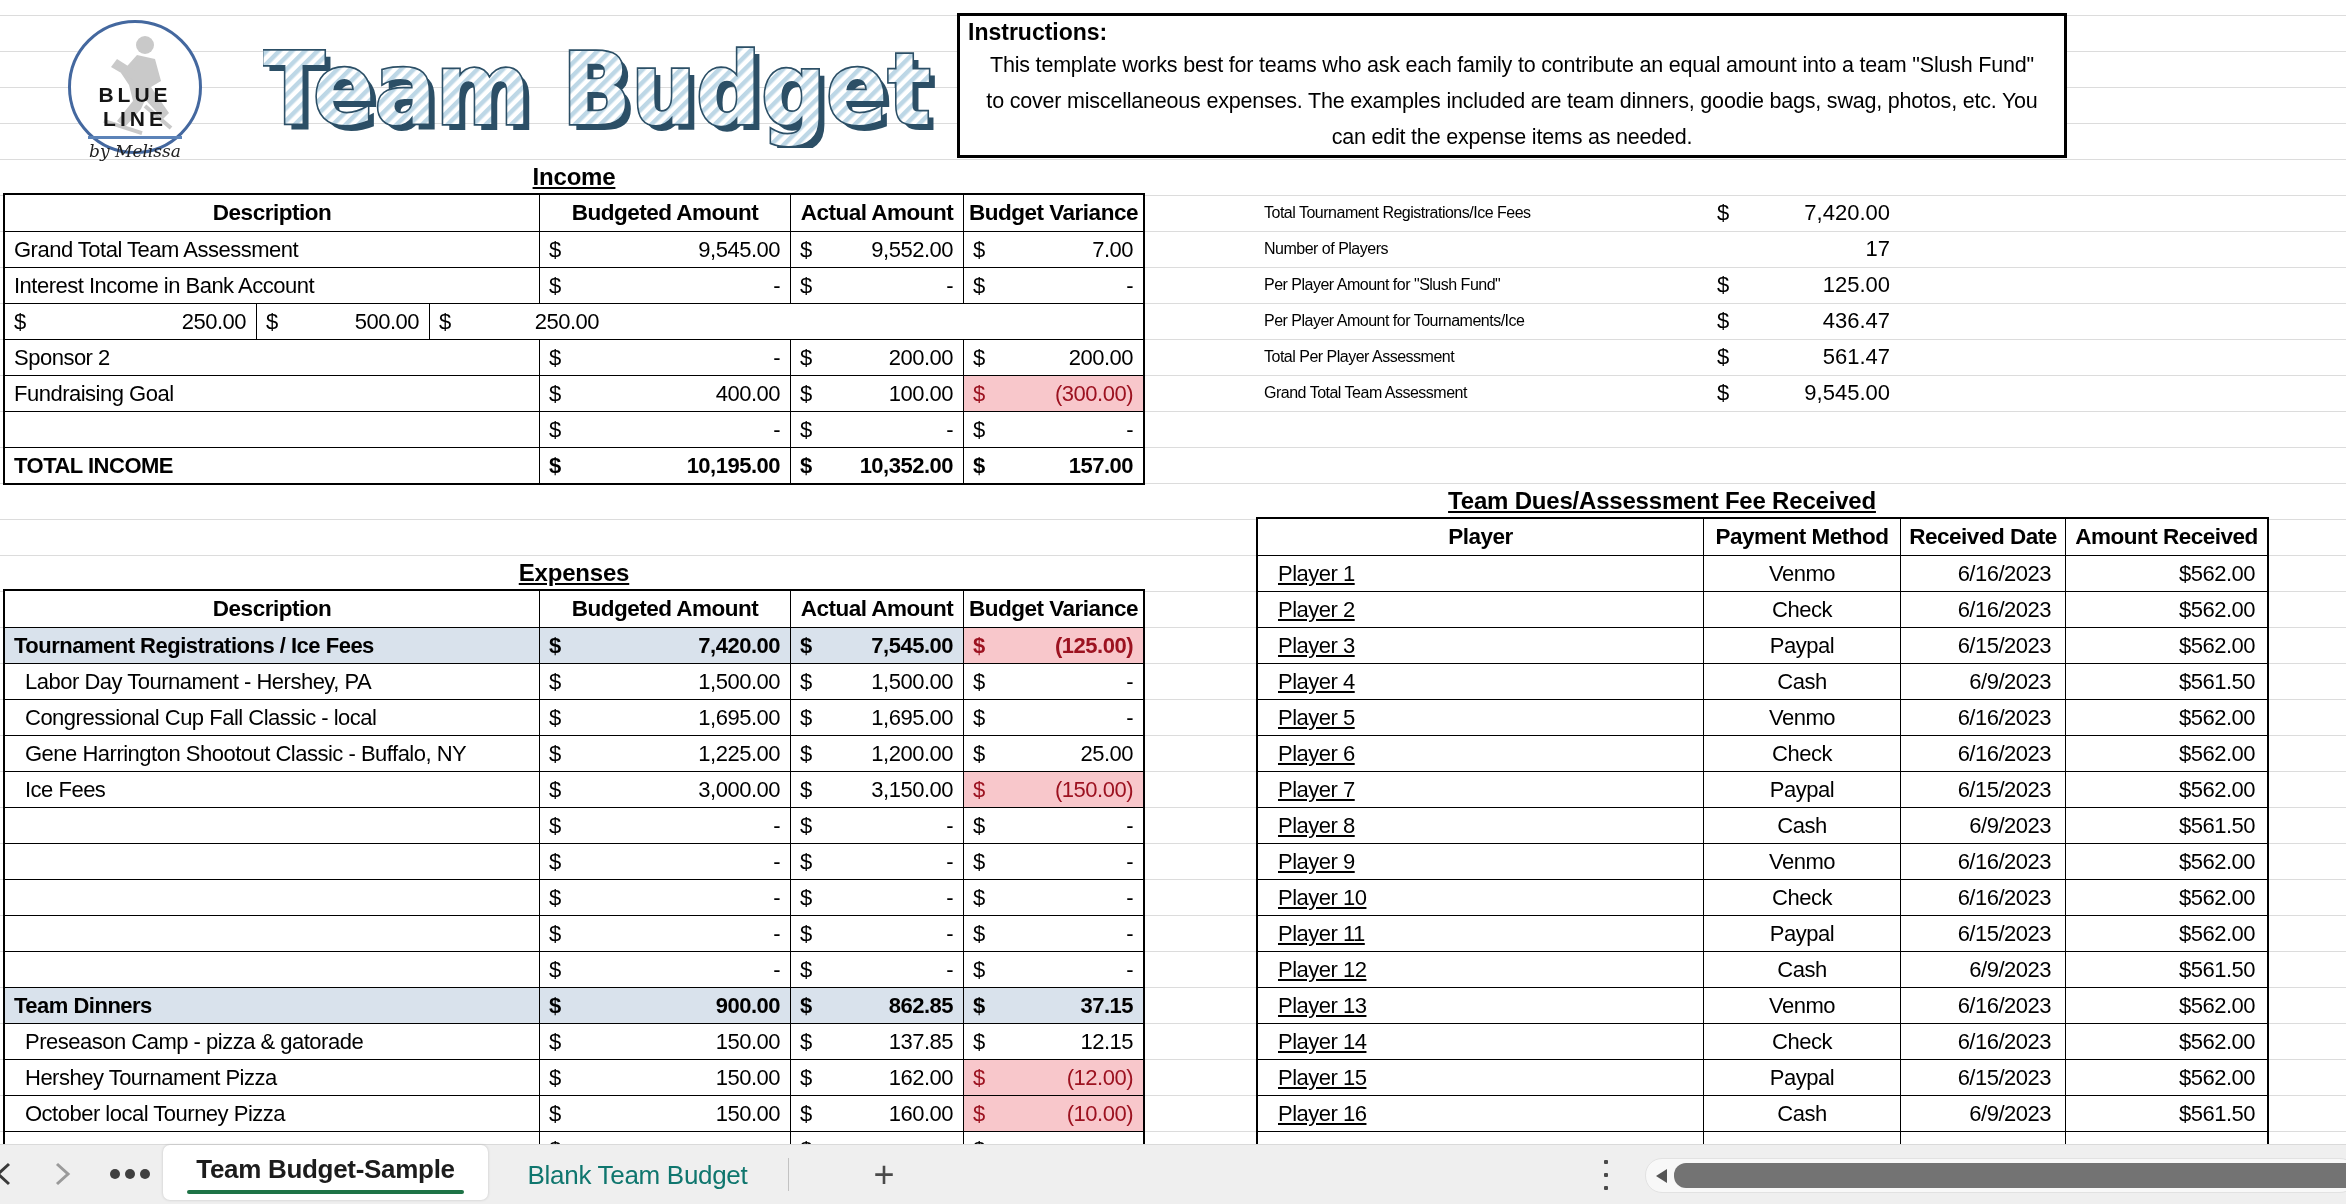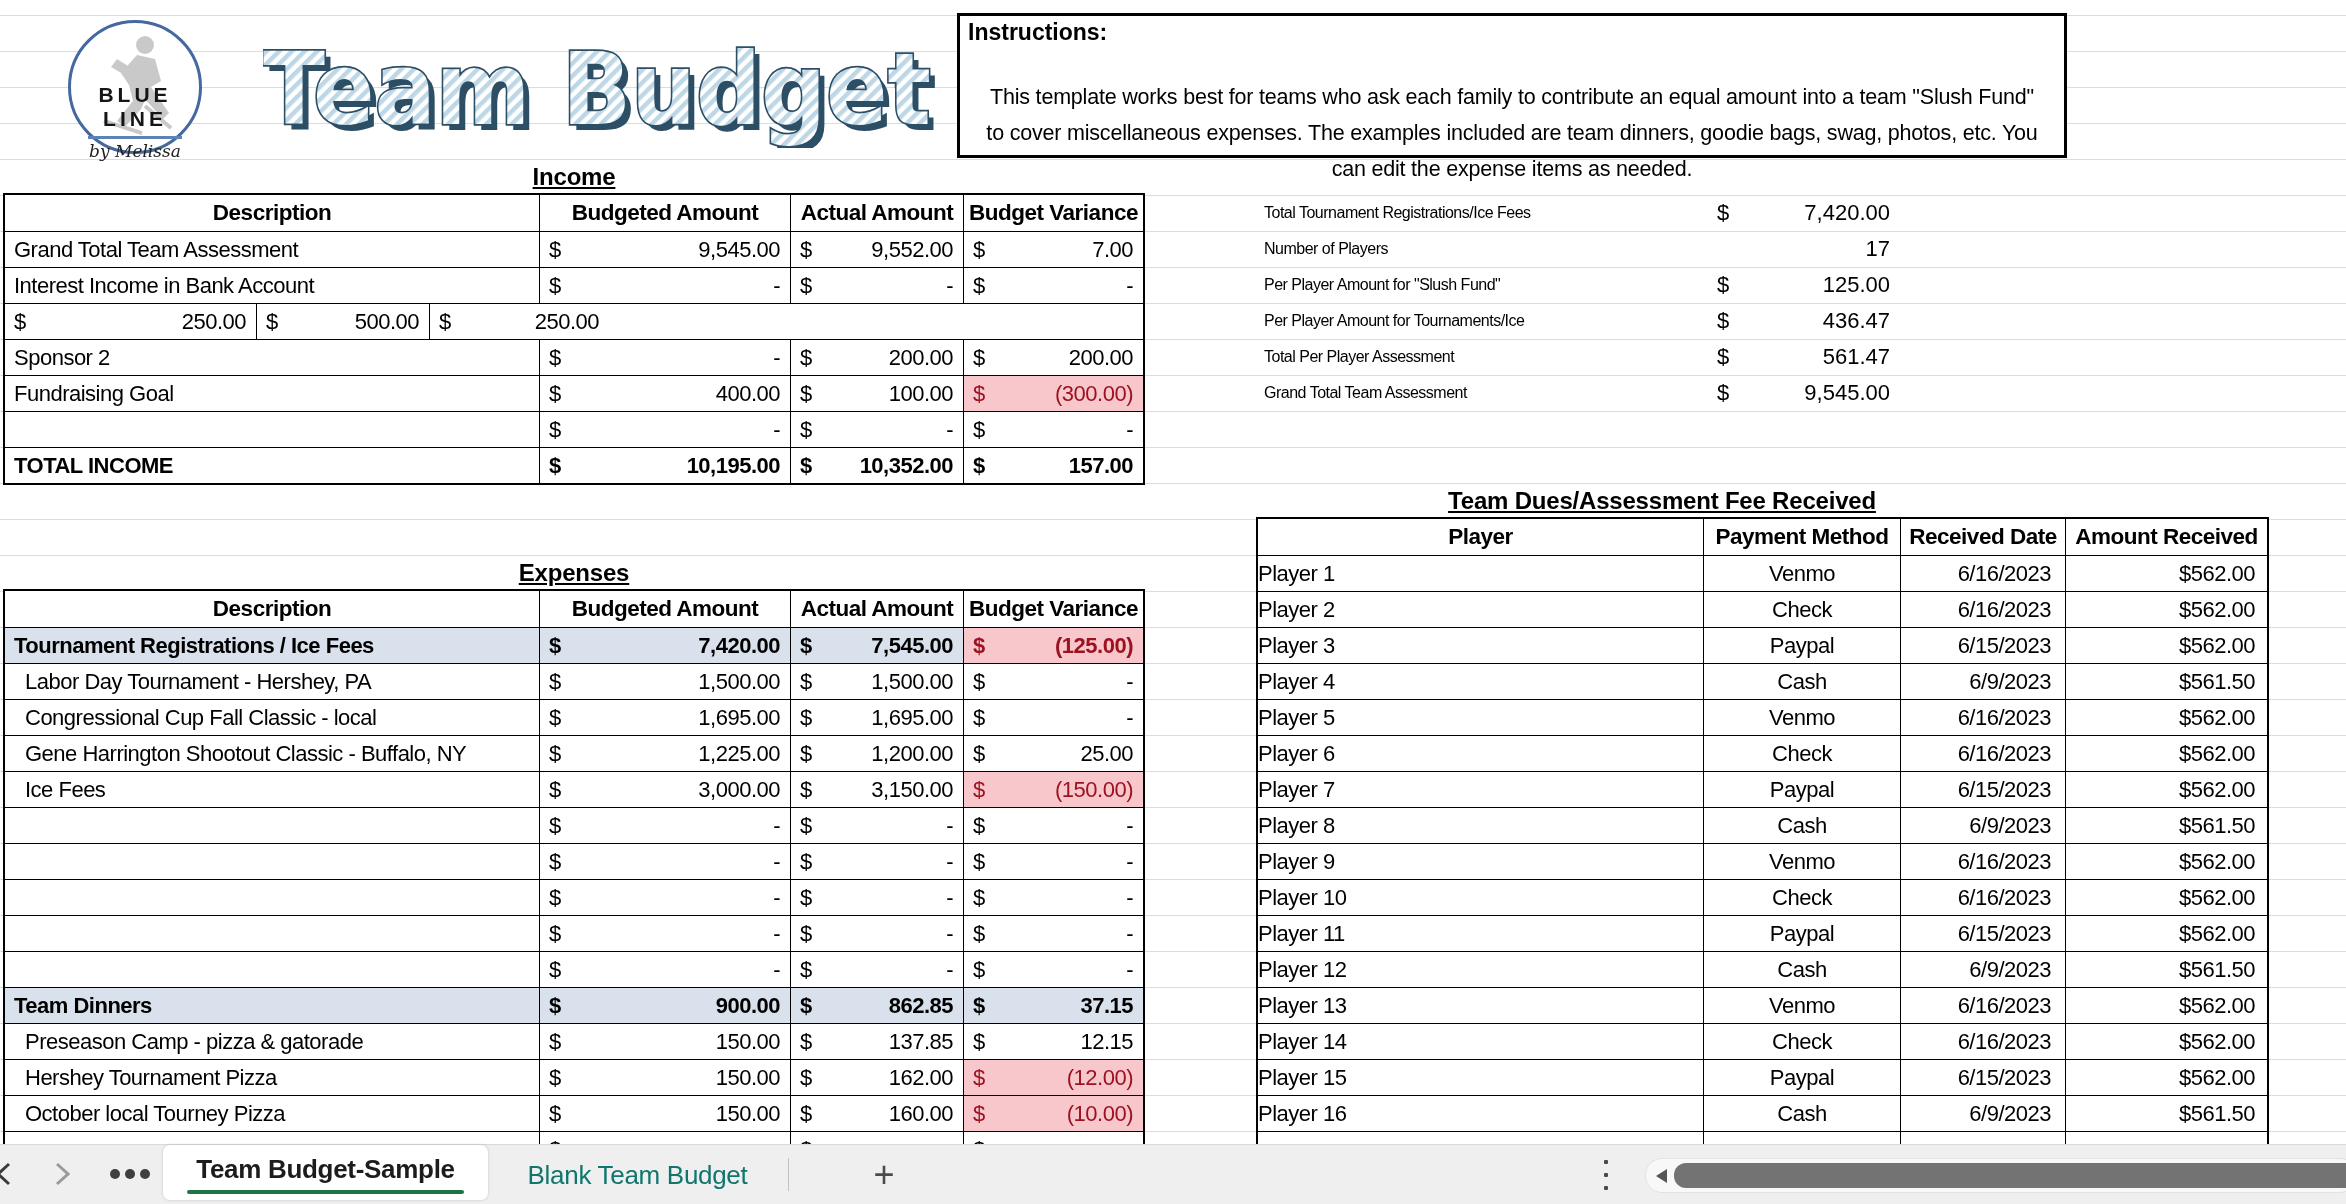--- a/index.html
+++ b/index.html
@@ -15,21 +15,21 @@
   #logo svg.player{position:absolute;left:10px;top:6px;}
   #logo .brand{position:relative;margin-top:60px;font-size:21px;font-weight:600;letter-spacing:4px;color:#151515;}
   #logo .rule{position:relative;width:94px;height:3px;background:#5c83b8;margin:5px auto 2px auto;}
   #logo .byline{position:relative;font-family:"DejaVu Serif","Liberation Serif",serif;font-style:italic;font-size:17px;color:#222;}
   
   #title-art{position:absolute;left:263px;top:26px;}
   
   #instructions{position:absolute;left:957px;top:13px;width:1110px;height:145px;border:3px solid #000;
     background:#fff;box-sizing:border-box;}
   #instructions .ilabel{font-size:23px;font-weight:bold;padding:3px 8px 0 8px;}
-  #instructions .ibody{font-size:21.5px;line-height:36px;text-align:center;padding:1px 24px 0 24px;letter-spacing:-0.2px;margin-top:32px;}
+  #instructions .ibody{font-size:21.5px;line-height:36px;text-align:center;padding:1px 24px 0 24px;letter-spacing:-0.2px;}
   
   .sec-title{position:absolute;height:36px;display:flex;align-items:center;justify-content:center;
     font-size:24px;font-weight:bold;text-decoration:underline;letter-spacing:-0.2px;}
   
   .tbl{position:absolute;border:2px solid #000;background:#fff;box-sizing:content-box;}
   .trow{display:flex;height:36px;box-sizing:border-box;border-top:1px solid #000;}
   .trow:first-child{border-top:0;}
   .c{box-sizing:border-box;display:flex;align-items:center;overflow:hidden;font-size:22px;letter-spacing:-0.5px;white-space:nowrap;}
   .c + .c{border-left:1px solid #000;}
   .w0{width:534px}.w1{width:251px}.w2{width:173px}.w3{width:180px}
@@ -40,21 +40,21 @@
   .sec{background:#d9e2ec;}
   .bold{font-weight:bold;}
   .neg{background:#f8c7cb;color:#9c1220;}
   
   #summary{position:absolute;left:1257px;top:195px;}
   .srow{display:flex;height:36px;align-items:center;}
   .slabel{width:448px;padding-left:7px;font-size:16px;letter-spacing:-0.5px;box-sizing:border-box;white-space:nowrap;overflow:hidden;}
   .sval{width:197px;display:flex;justify-content:space-between;padding:0 12px;box-sizing:border-box;font-size:22px;}
   
   .dw0{width:445px}.dw1{width:197px}.dw2{width:165px}.dw3{width:202px}
-  .pl{padding-left:0;}
+  .pl{padding-left:20px;text-decoration:underline;}
   .ctr{justify-content:center;}
   .rt{justify-content:flex-end;padding-right:14px;}
   .rt2{justify-content:flex-end;padding-right:12px;}
   
   #tabbar{position:absolute;left:0;top:1144px;width:2346px;height:60px;background:#efefef;z-index:5;
     border-top:1px solid #dadada;box-sizing:border-box;}
   .navchev{position:absolute;top:16px;width:26px;height:26px;}
   #tab-active{position:absolute;left:163px;top:0;width:325px;height:55px;background:#fff;border-radius:7px;
     box-shadow:0 0 3px rgba(0,0,0,.18);display:flex;align-items:center;justify-content:center;}
   #tab-active .lbl{font-size:26px;font-weight:bold;color:#1c1c1c;letter-spacing:-0.3px;margin-bottom:6px;}

